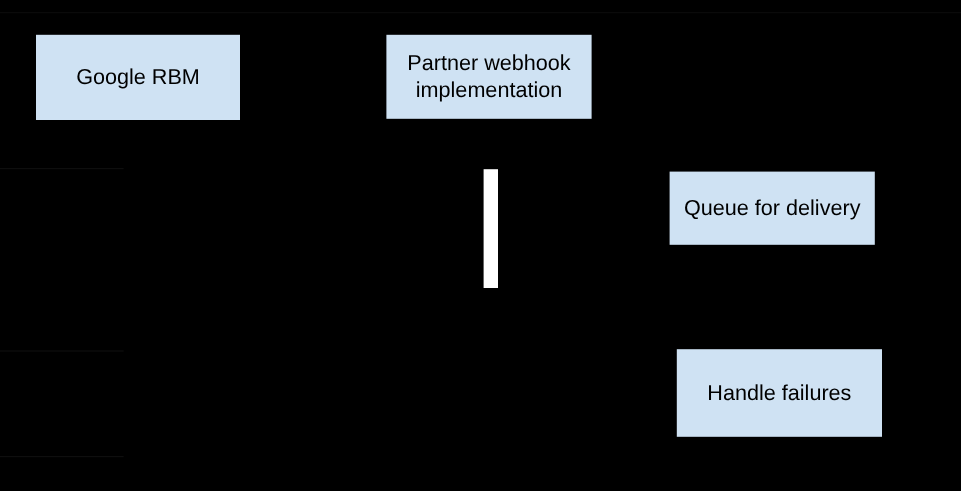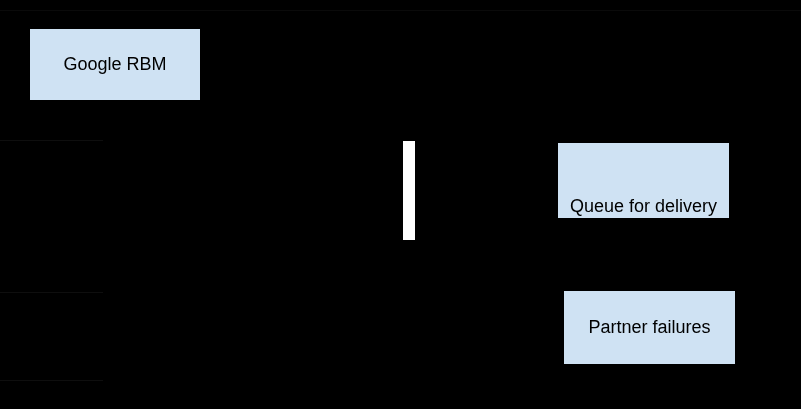--- a/index.html
+++ b/index.html
@@ -22,21 +22,21 @@
     display: flex;
     align-items: center;
     justify-content: center;
     text-align: center;
     font-size: 18px;
     line-height: 23px;
     white-space: pre-line;
   }
   .node-google   { left: 30px;  top: 29px;  width: 170px; height: 71px; }
   .node-partner  { left: 322px; top: 29px;  width: 171px; height: 70px; }
-  .node-queue    { left: 558px; top: 143px; width: 171px; height: 75px; align-items: flex-end; }
+  .node-queue    { left: 558px; top: 143px; width: 171px; height: 61px; }
   .node-failures { left: 564px; top: 291px; width: 171px; height: 73px; }
   .activation-bar {
     position: absolute;
     left: 403px;
     top: 141px;
     width: 12px;
     height: 99px;
     background: var(--bar-fill, #ffffff);
   }
   .faint-line {
@@ -51,29 +51,33 @@
 </style>
 </head>
 <body>
 
 <div class="canvas">
 
   <div class="node node-google">
     <span>Google RBM</span>
   </div>
 
+  <div class="node node-partner">
+    <span>Partner webhook
+implementation</span>
+  </div>
 
   <div class="activation-bar"></div>
 
   <div class="node node-queue">
     <span>Queue for delivery</span>
   </div>
 
   <div class="node node-failures">
-    <span>Partner failures</span>
+    <span>Handle failures</span>
   </div>
 
   <div class="faint-line l1"></div>
   <div class="faint-line l2"></div>
   <div class="faint-line l3"></div>
   <div class="faint-line l4"></div>
 
 </div>
 
 </body></html>

